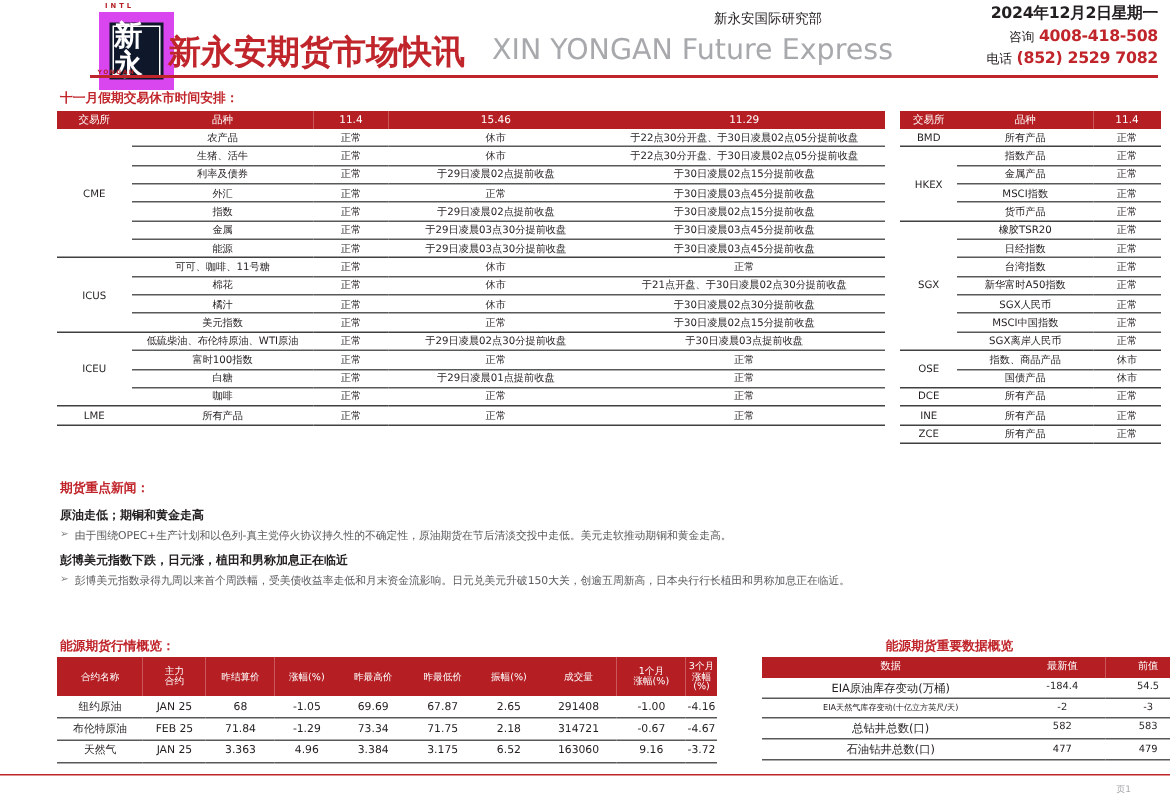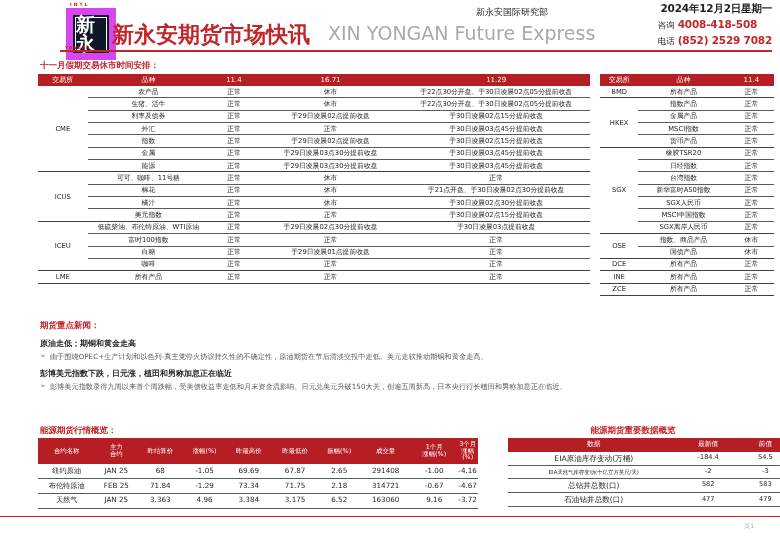--- a/index.html
+++ b/index.html
@@ -50,21 +50,21 @@
     font-family:"DejaVu Sans","Liberation Sans",sans-serif;
   }
   .dept{
     position:absolute;left:476px;top:6px;
     font-size:9px;color:#231f20;font-weight:normal;white-space:nowrap;
   }
   .datebox{
     position:absolute;right:8px;top:2px;text-align:right;white-space:nowrap;
   }
   .date-line{font-size:10.5px;font-weight:bold;color:#231f20;letter-spacing:-0.2px;}
-  .contact-row{display:flex;align-items:baseline;gap:3px;margin-top:2px;}
+  .contact-row{display:flex;justify-content:flex-end;align-items:baseline;gap:3px;margin-top:2px;}
   .contact-lab{font-size:8.5px;color:#231f20;}
   .contact-val{font-size:10.5px;color:#c0252b;font-weight:bold;letter-spacing:-0.2px;}
   .header-rule{
     position:absolute;left:60px;right:8px;top:50px;height:2px;background:#c0252b;
   }
 
   
   .sec-title{
     color:#c0252b;font-weight:bold;font-size:8.5px;
   }
@@ -158,21 +158,21 @@
         <col style="width:22%">
         <col style="width:9%">
         <col style="width:26%">
         <col style="width:34%">
       </colgroup>
       <tbody>
         <tr>
           <th>交易所</th>
           <th>品种</th>
           <th>11.4</th>
-          <th>16.71</th>
+          <th>15.46</th>
           <th>11.29</th>
         </tr>
         <tr class="">
           <td rowspan="7" class="nb" style="border-bottom:1.4px solid #404041">CME</td>
           <td>农产品</td>
           <td class="norm">正常</td>
           <td class="red">休市</td>
           <td class="red">于22点30分开盘、于30日凌晨02点05分提前收盘</td>
         </tr>
         <tr class="">

